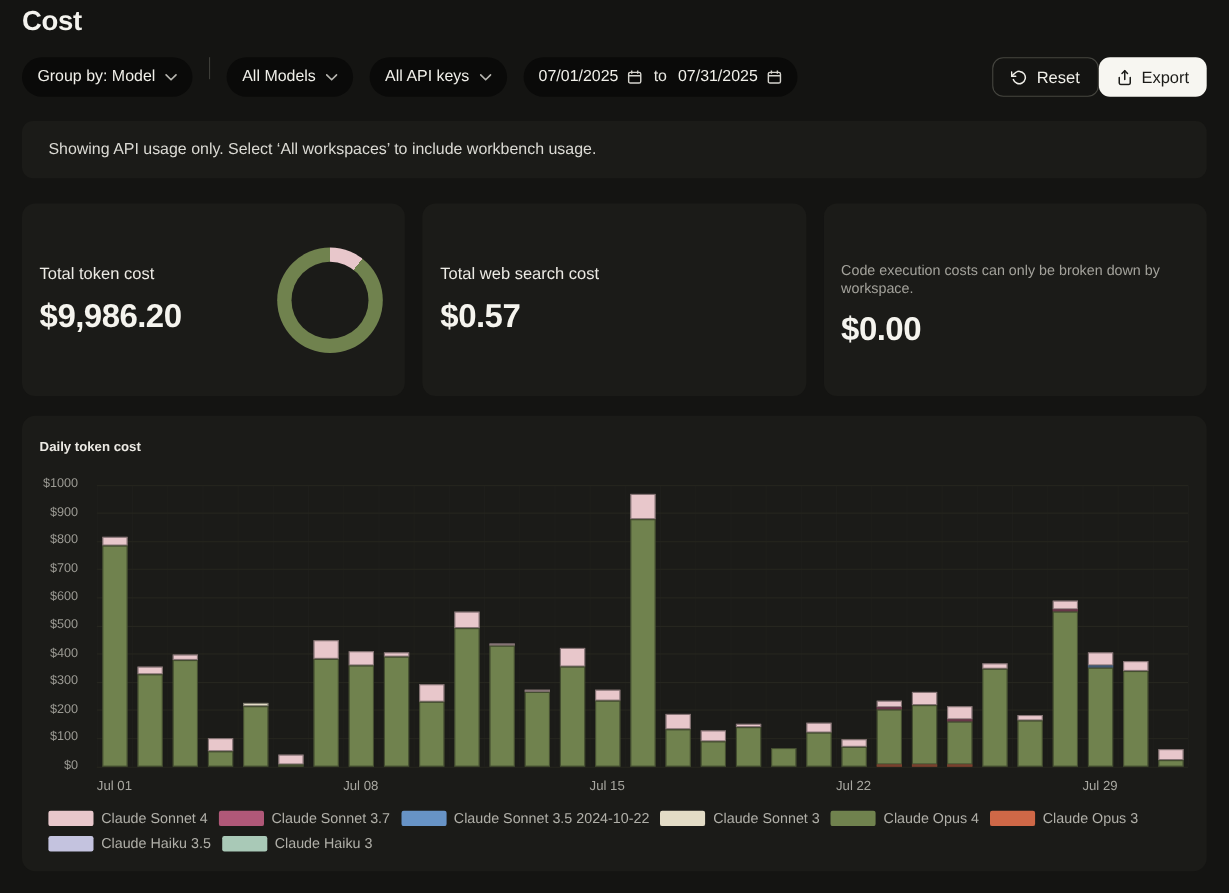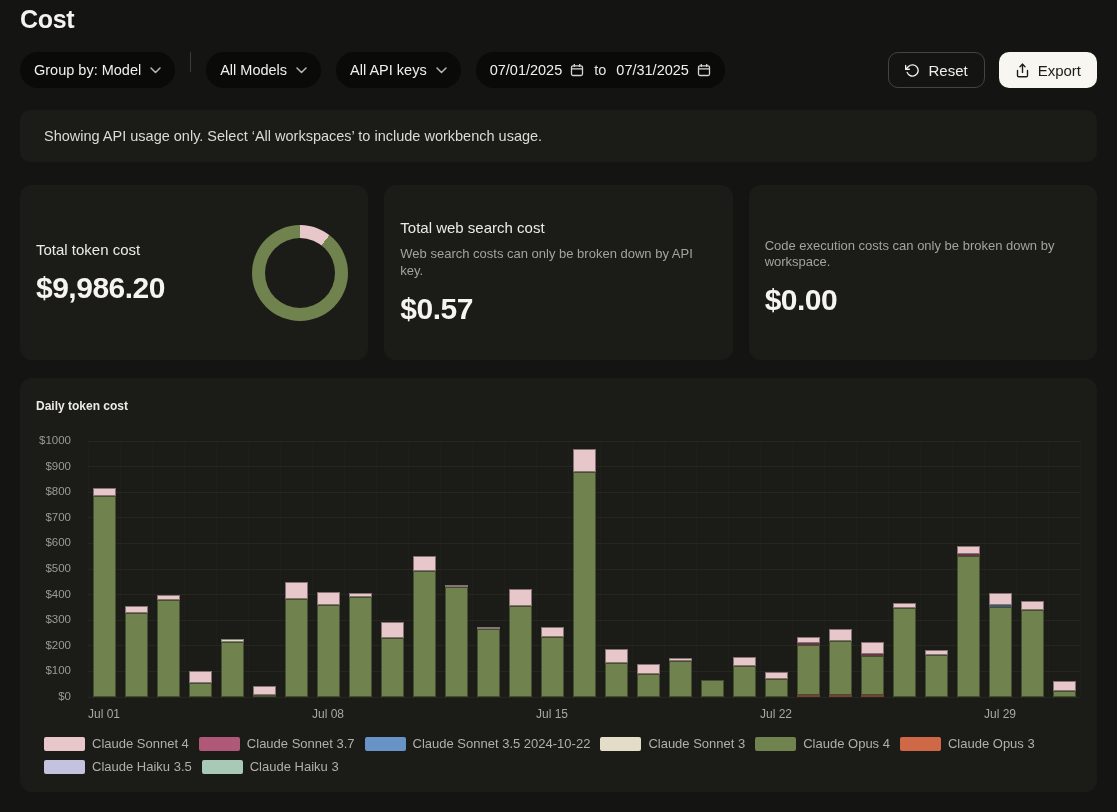--- a/index.html
+++ b/index.html
@@ -13,21 +13,21 @@
   .page-title{font-size:25px;font-weight:700;letter-spacing:-.3px;margin:6px 0 0 0;line-height:27px;color:#f4f3ee}
 
   
   .toolbar{display:flex;align-items:flex-start;gap:15px;margin-top:19px;height:36px}
   .pill{background:#0a0a09;border-radius:18px;height:36px;display:flex;align-items:center;gap:9px;
         padding:0 14px;font-size:14.5px;color:#f1f0ea;cursor:pointer;white-space:nowrap;border:none}
   .divider{width:1px;height:20px;background:#3d3d38}
   .date-pill{gap:8px;padding:0 14px}
   .date-pill .to{color:#e8e7e1;margin:0 2px}
   .icon{display:inline-flex;align-items:center;justify-content:center}
-  .right-group{margin-left:auto;display:flex;gap:14px}
+  .right-group{margin-left:auto;display:flex;}
   .btn{height:36px;border-radius:10px;display:flex;align-items:center;gap:8px;padding:0 16px;
        font-size:15px;cursor:pointer;font-family:inherit}
   .btn-reset{background:transparent;border:1px solid #45453f;color:#f0efe9}
   .btn-export{background:#f7f6f1;border:none;color:#1b1b18;font-weight:500}
 
   
   .banner{margin-top:22px;background:#1b1b18;border-radius:10px;height:52px;display:flex;
           align-items:center;padding:0 24px;font-size:14.5px;color:#dbdad4}
 
   
@@ -139,21 +139,20 @@
       <div class="card-row">
         <div>
           <div class="card-title">Total token cost</div>
           <div class="card-value">$9,986.20</div>
         </div>
         <div class="donut" id="donut" style="background: conic-gradient(rgb(232, 199, 203) 0deg, rgb(232, 199, 203) 37.8deg, rgb(112, 130, 78) 37.8deg, rgb(112, 130, 78) 360deg);"></div>
       </div>
     </div>
     <div class="card">
       <div class="card-title">Total web search cost</div>
-      <div class="card-desc">Web search costs can only be broken down by API key.</div>
       <div class="card-value">$0.57</div>
     </div>
     <div class="card">
       <div class="card-desc">Code execution costs can only be broken down by workspace.</div>
       <div class="card-value">$0.00</div>
     </div>
   </div>
 
   <div class="chart-card">
     <div class="chart-title">Daily token cost</div>

